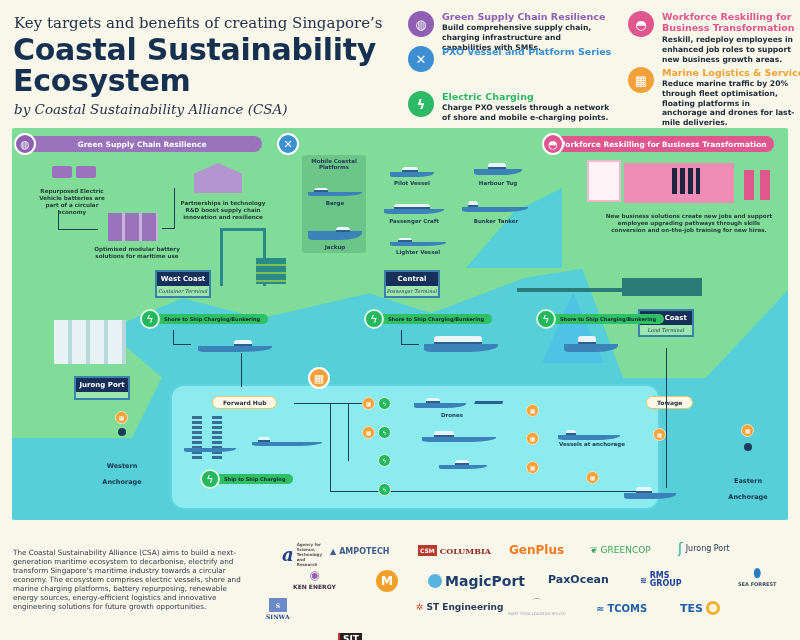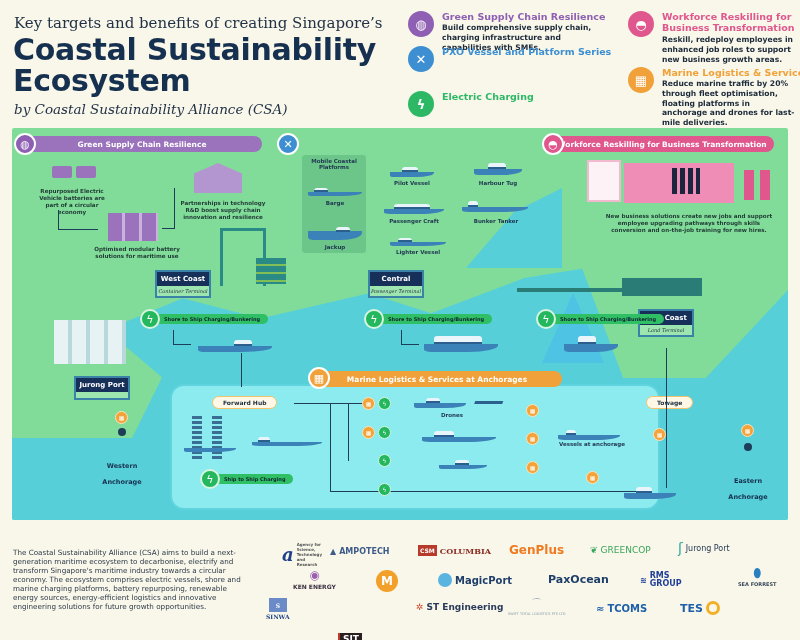--- a/index.html
+++ b/index.html
@@ -70,20 +70,21 @@
   <div class="t-title" style="color:#8e5fb2;">Green Supply Chain Resilience</div>
   <div class="t-body" style="top:12px;">Build comprehensive supply chain, charging infrastructure and capabilities with SMEs.</div>
 </div>
 <div class="target" style="left:408px; top:46px; width:200px; height:40px;">
   <div class="ic" style="background:#3d8fd1;">✕</div>
   <div class="t-title" style="color:#3d8fd1;">PXO Vessel and Platform Series</div>
 </div>
 <div class="target" style="left:408px; top:91px; width:200px; height:34px;">
   <div class="ic" style="background:#2db865;">ϟ</div>
   <div class="t-title" style="color:#2db865;">Electric Charging</div>
+  <div class="t-body" style="top:12px;">Charge PXO vessels through a network of shore and mobile e-charging points.</div>
 </div>
 <div class="target" style="left:628px; top:11px; width:170px; height:60px;">
   <div class="ic" style="background:#e0578e;">◓</div>
   <div class="t-title" style="color:#e0578e; line-height:11px;">
     <div>Workforce Reskilling for</div>
     <div>Business Transformation</div>
   </div>
   <div class="t-body" style="top:24px; width:140px;">Reskill, redeploy employees in enhanced job roles to support new business growth areas.</div>
 </div>
 <div class="target" style="left:628px; top:67px; width:170px; height:60px;">
@@ -108,23 +109,20 @@
     </div>
   <div class="pill-ic" style="left:2px; top:5px; background:#8e5fb2;">◍</div>
 
   <div class="pill-ic" style="left:265px; top:5px; background:#3d8fd1;">✕</div>
 
   <div class="section-pill" style="left:538px; top:8px; width:224px; background:#e0578e;">
       <span>Workforce Reskilling for Business Transformation</span>
     </div>
   <div class="pill-ic" style="left:530px; top:5px; background:#e0578e;">◓</div>
 
-  <div class="section-pill" style="left:300px; top:243px; width:250px; background:#f1a139;">
-      <span>Marine Logistics &amp; Services at Anchorages</span>
-    </div>
   <div class="pill-ic" style="left:296px; top:239px; background:#f1a139;">▦</div>
 
   <div style="position:absolute; left:40px; top:38px; width:20px; height:12px; background:#9a73bc; border-radius:2px;"></div>
   <div style="position:absolute; left:64px; top:38px; width:20px; height:12px; background:#9a73bc; border-radius:2px;"></div>
   <div class="cap" style="left:20px; top:60px; width:80px;">Repurposed Electric Vehicle batteries are part of a circular economy</div>
   <div style="position:absolute; left:96px; top:85px; width:50px; height:28px; background:repeating-linear-gradient(90deg,#9a73bc 0 14px,#c9b2de 14px 17px);"></div>
   <div class="cap" style="left:80px; top:118px; width:90px;">Optimised modular battery solutions for maritime use</div>
   <div style="position:absolute; left:182px; top:35px; width:48px; height:30px; background:#b396cf; clip-path: polygon(50% 0, 100% 35%, 100% 100%, 0 100%, 0 35%);"></div>
   <div class="cap" style="left:166px; top:72px; width:90px;">Partnerships in technology R&amp;D boost supply chain innovation and resilience</div>
   <div class="line" style="left:46px; top:82px; width:1px; height:20px;"></div>
@@ -178,21 +176,21 @@
   <div style="position:absolute; left:612px; top:35px; width:110px; height:40px; background:#ef8db6;"></div>
   <div style="position:absolute; left:660px; top:40px; width:28px; height:26px; background:repeating-linear-gradient(90deg,#1b2540 0 5px,#ef8db6 5px 8px);"></div>
   <div style="position:absolute; left:732px; top:42px; width:10px; height:30px; background:#e0578e;"></div>
   <div style="position:absolute; left:748px; top:42px; width:10px; height:30px; background:#e0578e;"></div>
   <div class="cap" style="left:592px; top:85px; width:170px;">New business solutions create new jobs and support employee upgrading pathways through skills conversion and on-the-job training for new hires.</div>
 
   <div class="sign" style="left:143px; top:142px;">
     <div class="s-head">West Coast</div>
     <div class="s-sub">Container Terminal</div>
   </div>
-  <div class="sign" style="left:356px; top:142px;">
+  <div class="sign" style="left:372px; top:142px;">
     <div class="s-head">Central</div>
     <div class="s-sub">Passenger Terminal</div>
   </div>
   <div class="sign" style="left:626px; top:181px;">
     <div class="s-head">East Coast</div>
     <div class="s-sub">Land Terminal</div>
   </div>
   <div class="sign" style="left:62px; top:248px; height:24px;">
     <div class="s-head">Jurong Port</div>
   </div>
@@ -331,21 +329,21 @@
       <span>Jurong Port</span>
     </div>
 
   <div class="logo" style="left:293px; top:568px; color:#3a2f40; font-size:6px; flex-direction:column; gap:1px;">
       <span class="mk" style="color:#9a5fb0; font-size:12px;">◉</span>
       <span>KEN ENERGY</span>
     </div>
   <div class="logo" style="left:376px; top:570px;">
       <span class="mk" style="width:22px; height:22px; border-radius:50%; background:#f2a02a; color:#fff; font-size:12px;">M</span>
     </div>
-  <div class="logo" style="left:438px; top:573px; color:#1f3f6a; font-size:10px;">
+  <div class="logo" style="left:428px; top:573px; color:#1f3f6a; font-size:14px;">
       <span class="mk" style="width:14px; height:14px; border-radius:50%; background:#5ab4e0;"></span>
       <span>MagicPort</span>
     </div>
   <div class="logo" style="left:548px; top:573px; color:#1f3f6a; font-size:11px;">
       <span>PaxOcean</span>
     </div>
   <div class="logo" style="left:640px; top:572px; color:#1f3f9a; font-size:8px;">
       <span class="mk">≋</span>
       <span style="width:26px; white-space:normal; line-height:8px;">RMS GROUP</span>
     </div>

